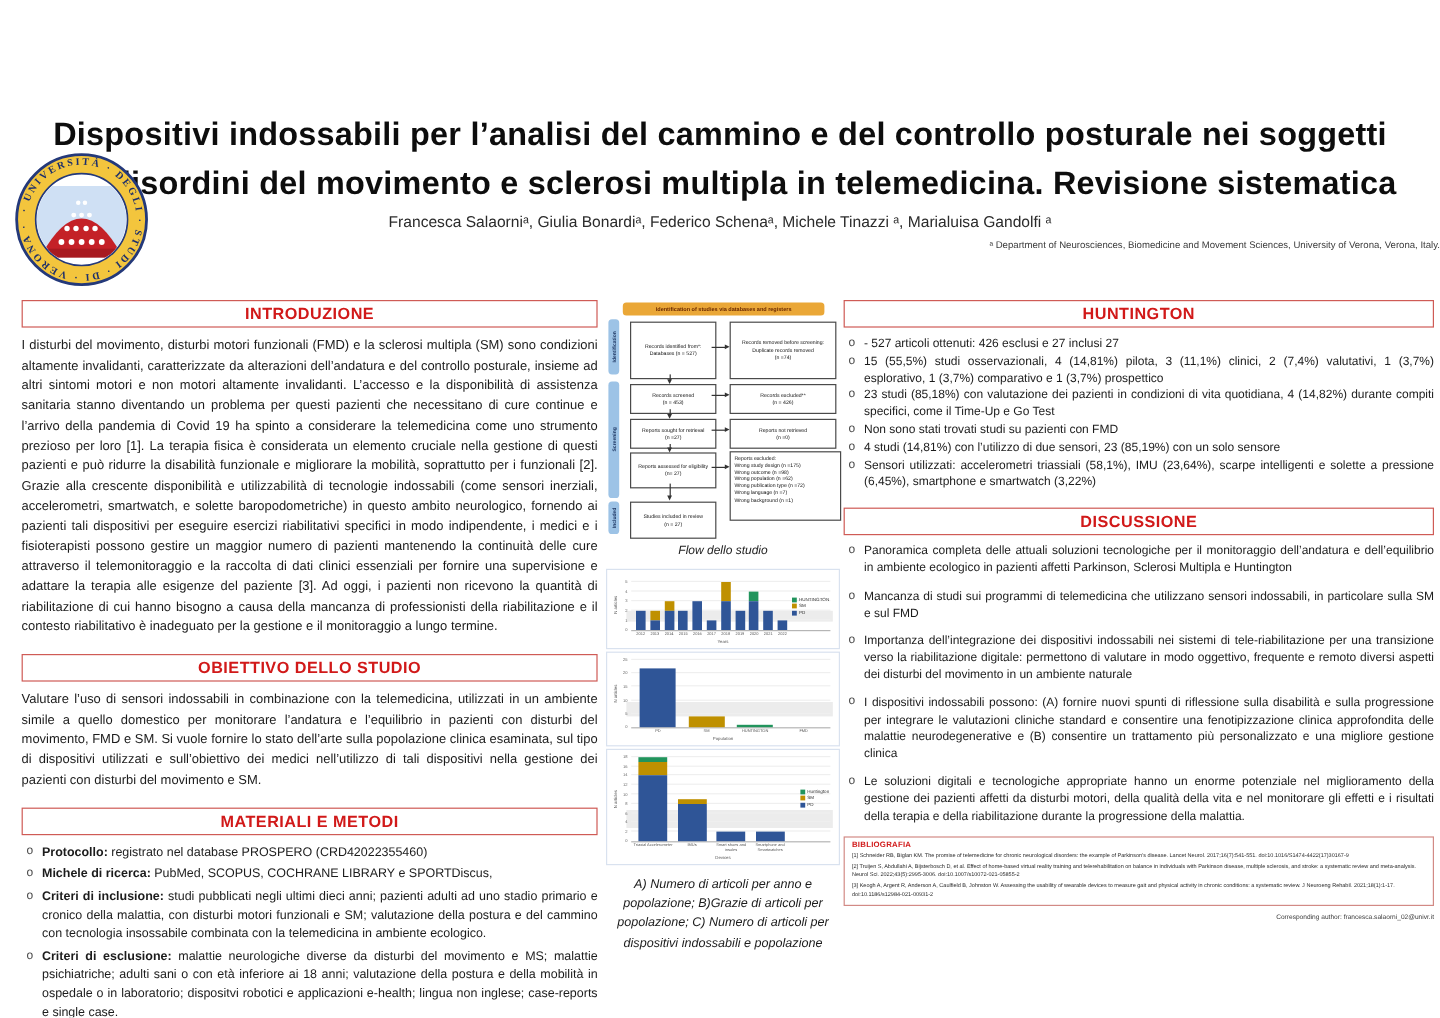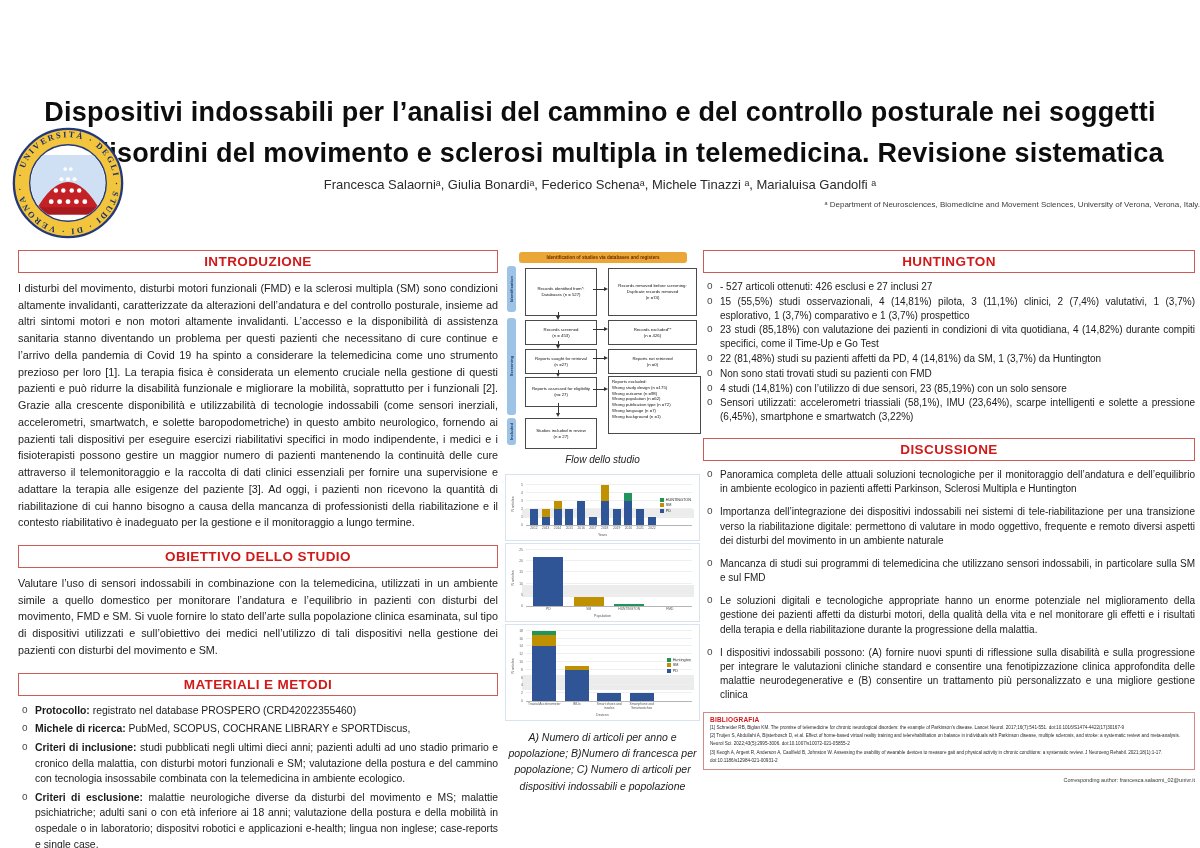--- a/index.html
+++ b/index.html
@@ -418,42 +418,41 @@
           </div>
           <div class="c-xrow">
             <div class="c-xcell">Triaxial Accelerometer</div>
             <div class="c-xcell">IMUs</div>
             <div class="c-xcell">Smart shoes and insoles</div>
             <div class="c-xcell">Smartphone and Smartwatches</div>
           </div>
           <div class="c-xlab">Devices</div>
         </div>
     </div>
-    <div class="fig-caption">A) Numero di articoli per anno e popolazione; B)Numero di francesca per popolazione; C) Numero di articoli per dispositivi indossabili e popolazione</div>
+    <div class="fig-caption">A) Numero di articoli per anno e popolazione; B)Grazie di articoli per popolazione; C) Numero di articoli per dispositivi indossabili e popolazione</div>
   </div>
 
   <div class="col col-right">
     <div class="sec-h">HUNTINGTON</div>
     <ul class="blist rlist">
       <li>- 527 articoli ottenuti: 426 esclusi e 27 inclusi 27</li>
       <li>15 (55,5%) studi osservazionali, 4 (14,81%) pilota, 3 (11,1%) clinici, 2 (7,4%) valutativi, 1 (3,7%) esplorativo, 1 (3,7%) comparativo e 1 (3,7%) prospettico</li>
       <li>23 studi (85,18%) con valutazione dei pazienti in condizioni di vita quotidiana, 4 (14,82%) durante compiti specifici, come il Time-Up e Go Test</li>
-      <li>22 (81,48%) studi su pazienti affetti da PD, 4 (14,81%) da SM, 1 (3,7%) da Huntington</li>
       <li>Non sono stati trovati studi su pazienti con FMD</li>
       <li>4 studi (14,81%) con l’utilizzo di due sensori, 23 (85,19%) con un solo sensore</li>
       <li>Sensori utilizzati: accelerometri triassiali (58,1%), IMU (23,64%), scarpe intelligenti e solette a pressione (6,45%), smartphone e smartwatch (3,22%)</li>
     </ul>
 
     <div class="sec-h sec-gap">DISCUSSIONE</div>
     <ul class="blist dlist">
       <li>Panoramica completa delle attuali soluzioni tecnologiche per il monitoraggio dell’andatura e dell’equilibrio in ambiente ecologico in pazienti affetti Parkinson, Sclerosi Multipla e Huntington</li>
+      <li>Mancanza di studi sui programmi di telemedicina che utilizzano sensori indossabili, in particolare sulla SM e sul FMD</li>
       <li>Importanza dell’integrazione dei dispositivi indossabili nei sistemi di tele-riabilitazione per una transizione verso la riabilitazione digitale: permettono di valutare in modo oggettivo, frequente e remoto diversi aspetti dei disturbi del movimento in un ambiente naturale</li>
-      <li>Mancanza di studi sui programmi di telemedicina che utilizzano sensori indossabili, in particolare sulla SM e sul FMD</li>
+      <li>I dispositivi indossabili possono: (A) fornire nuovi spunti di riflessione sulla disabilità e sulla progressione per integrare le valutazioni cliniche standard e consentire una fenotipizzazione clinica approfondita delle malattie neurodegenerative e (B) consentire un trattamento più personalizzato e una migliore gestione clinica</li>
       <li>Le soluzioni digitali e tecnologiche appropriate hanno un enorme potenziale nel miglioramento della gestione dei pazienti affetti da disturbi motori, della qualità della vita e nel monitorare gli effetti e i risultati della terapia e della riabilitazione durante la progressione della malattia.</li>
-      <li>I dispositivi indossabili possono: (A) fornire nuovi spunti di riflessione sulla disabilità e sulla progressione per integrare le valutazioni cliniche standard e consentire una fenotipizzazione clinica approfondita delle malattie neurodegenerative e (B) consentire un trattamento più personalizzato e una migliore gestione clinica</li>
     </ul>
 
     <div class="bib">
       <div class="bib-title">BIBLIOGRAFIA</div>
       <div class="bib-ref">[1] Schneider RB, Biglan KM. The promise of telemedicine for chronic neurological disorders: the example of Parkinson’s disease. Lancet Neurol. 2017;16(7):541-551. doi:10.1016/S1474-4422(17)30167-9</div>
       <div class="bib-ref">[2] Truijen S, Abdullahi A, Bijsterbosch D, et al. Effect of home-based virtual reality training and telerehabilitation on balance in individuals with Parkinson disease, multiple sclerosis, and stroke: a systematic review and meta-analysis. Neurol Sci. 2022;43(5):2995-3006. doi:10.1007/s10072-021-05855-2</div>
       <div class="bib-ref">[3] Keogh A, Argent R, Anderson A, Caulfield B, Johnston W. Assessing the usability of wearable devices to measure gait and physical activity in chronic conditions: a systematic review. J Neuroeng Rehabil. 2021;18(1):1-17. doi:10.1186/s12984-021-00931-2</div>
     </div>
     <div class="corresp">Corresponding author: francesca.salaorni_02@univr.it</div>
   </div>

